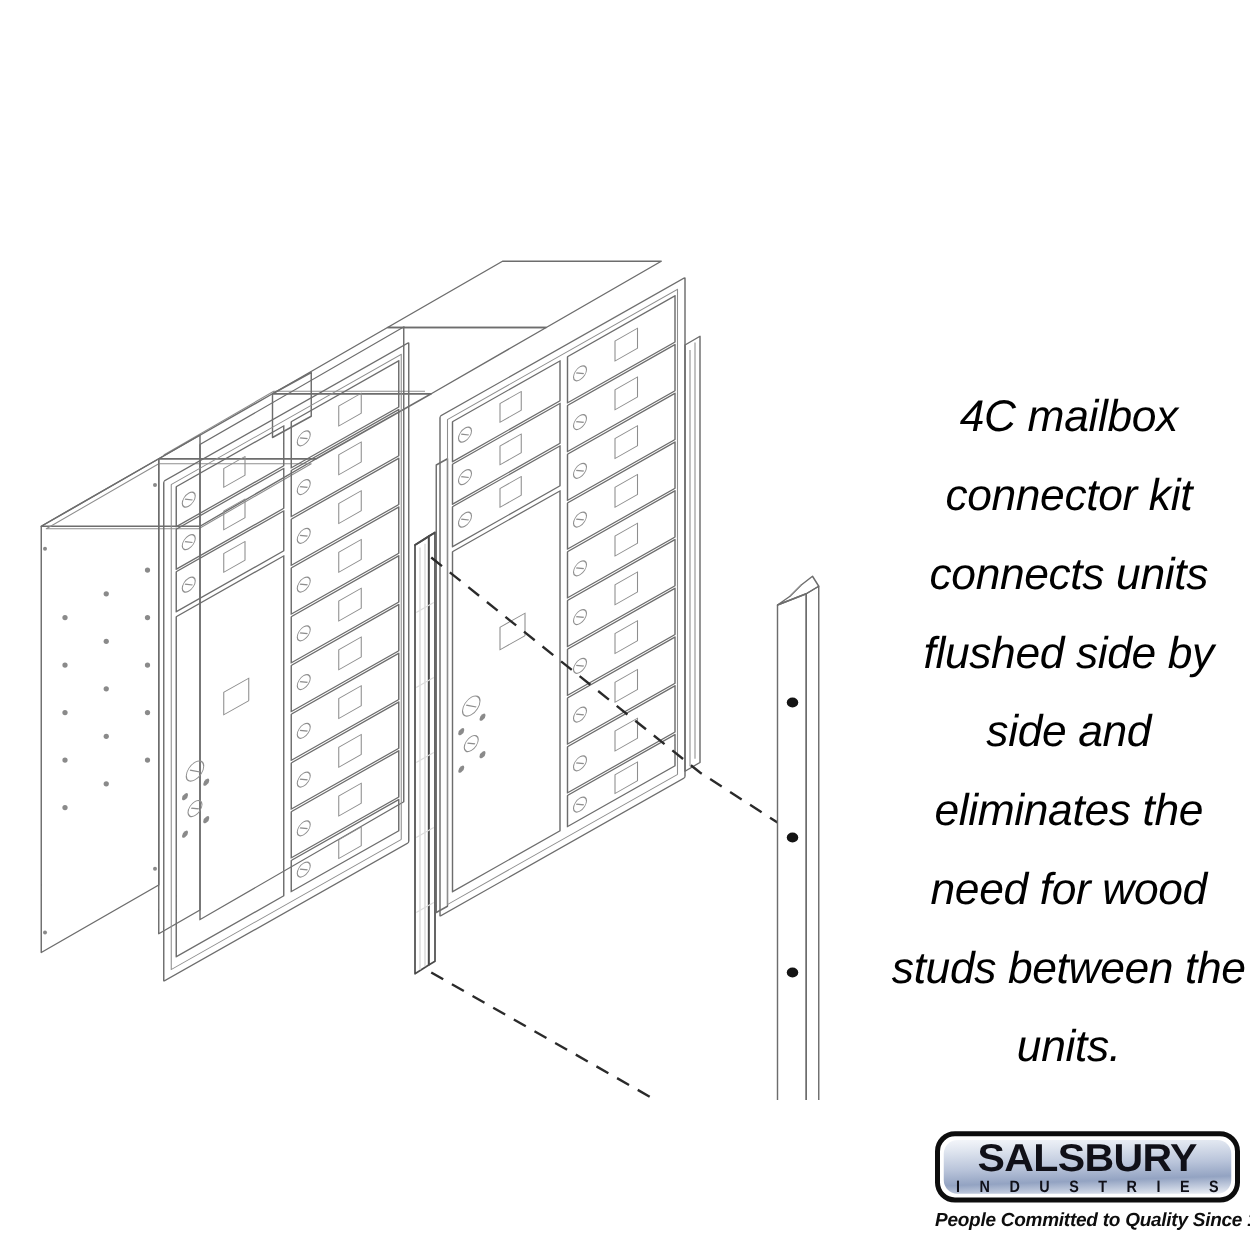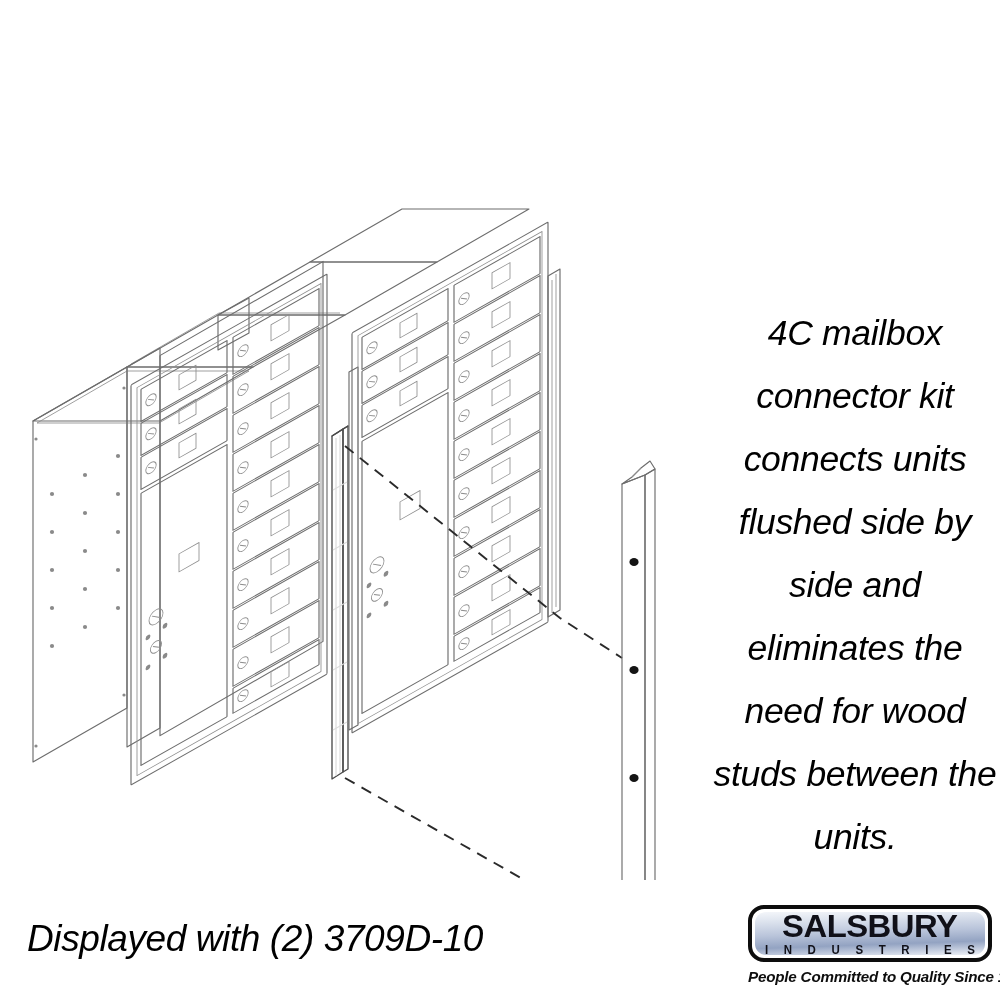--- a/index.html
+++ b/index.html
@@ -473,21 +473,20 @@
         <ellipse class="bhole" cx="634" cy="520" rx="4.6" ry="4"></ellipse>
         <ellipse class="bhole" cx="634" cy="628" rx="4.6" ry="4"></ellipse>
         <ellipse class="bhole" cx="634" cy="736" rx="4.6" ry="4"></ellipse>
       </g>
 
     </svg>
   </div>
 
   <div id="description">4C mailbox connector kit connects units flushed side by side and eliminates the need for wood studs between the units.</div>
 
-  <div id="caption">Displayed with (2) 3709D-10</div>
 
   <div id="logo">
     <div class="logo-badge">
       <div class="logo-inner">
         <div class="logo-word">SALSBURY</div>
         <div class="logo-sub">I N D U S T R I E S</div>
       </div>
     </div>
     <div class="logo-tagline">
       <span>People Committed to Quality Since 1936</span>

